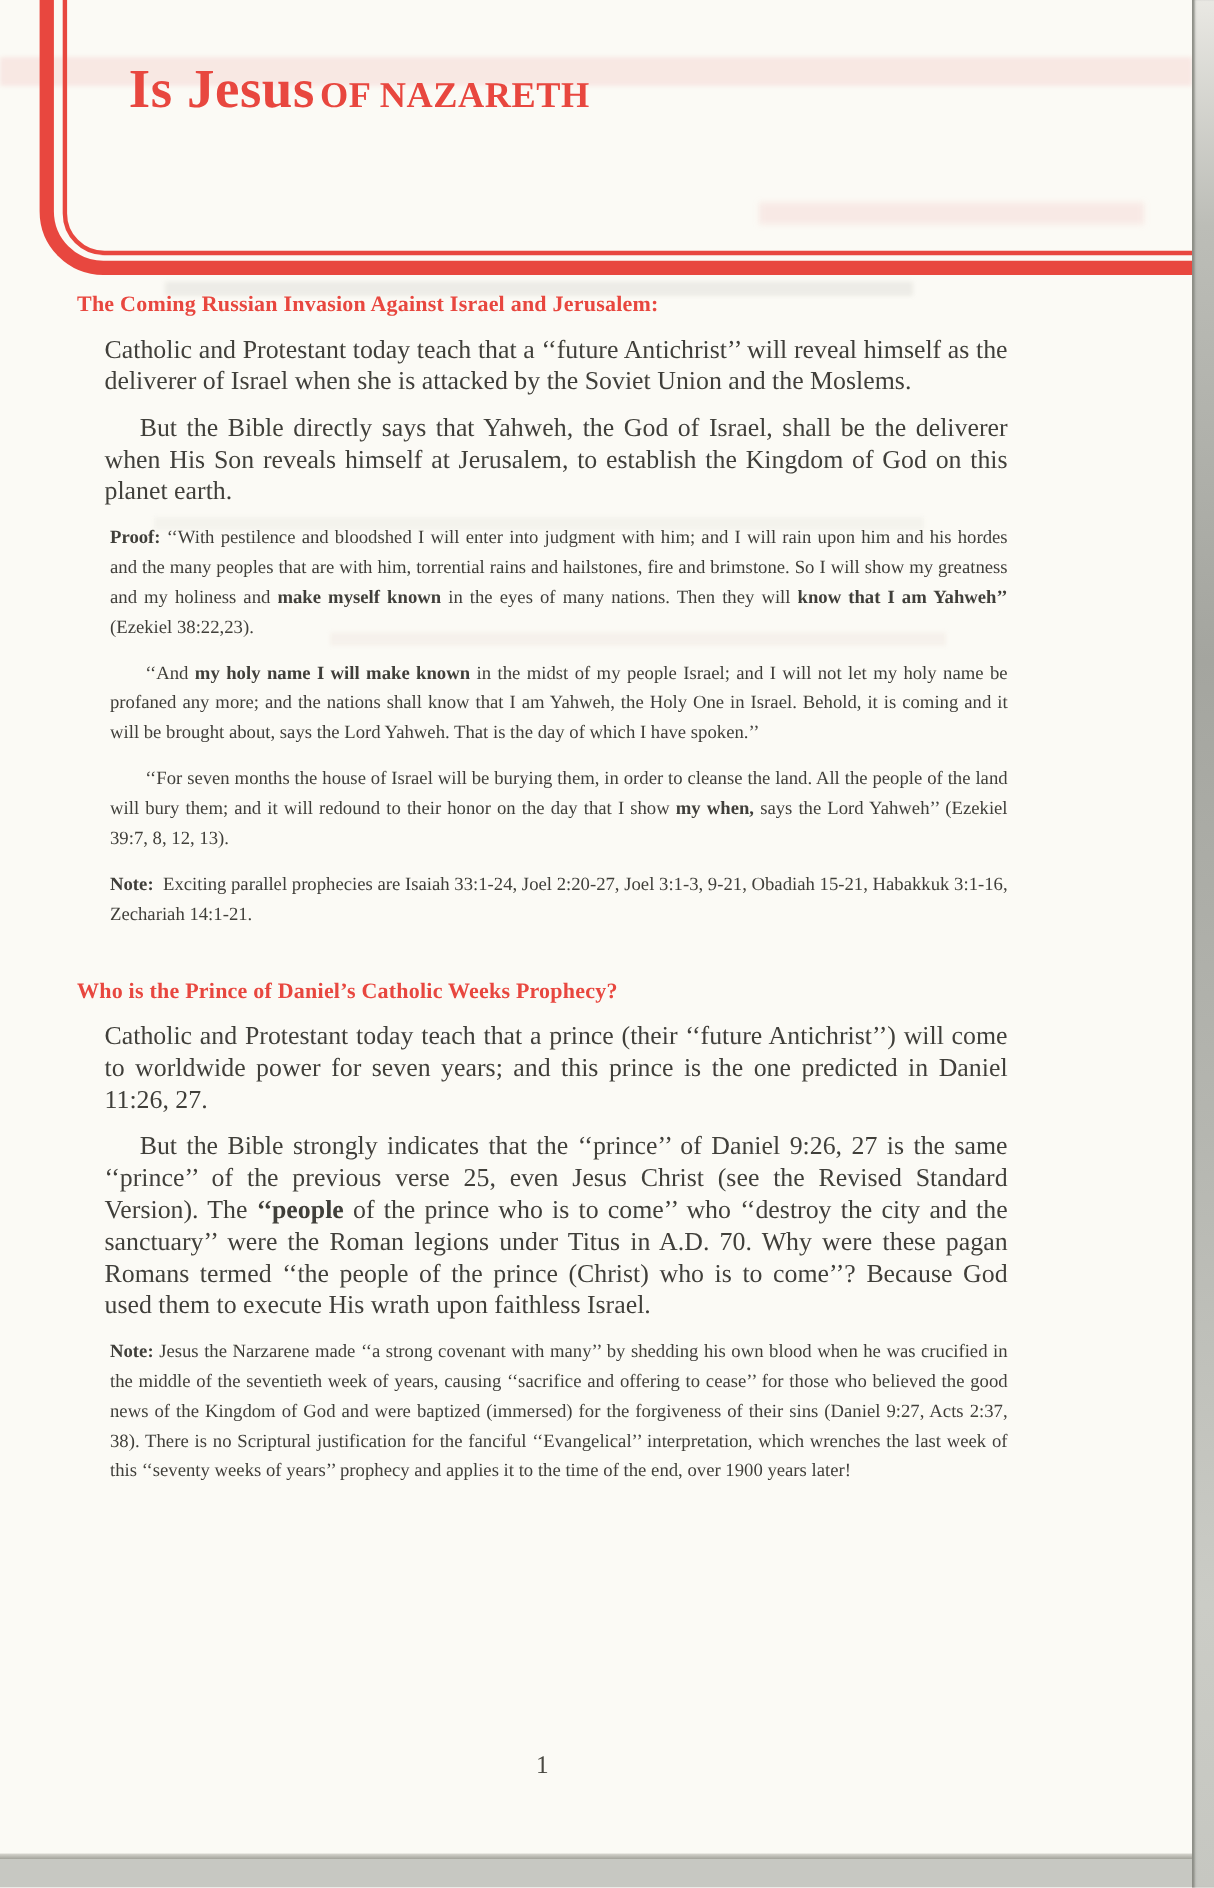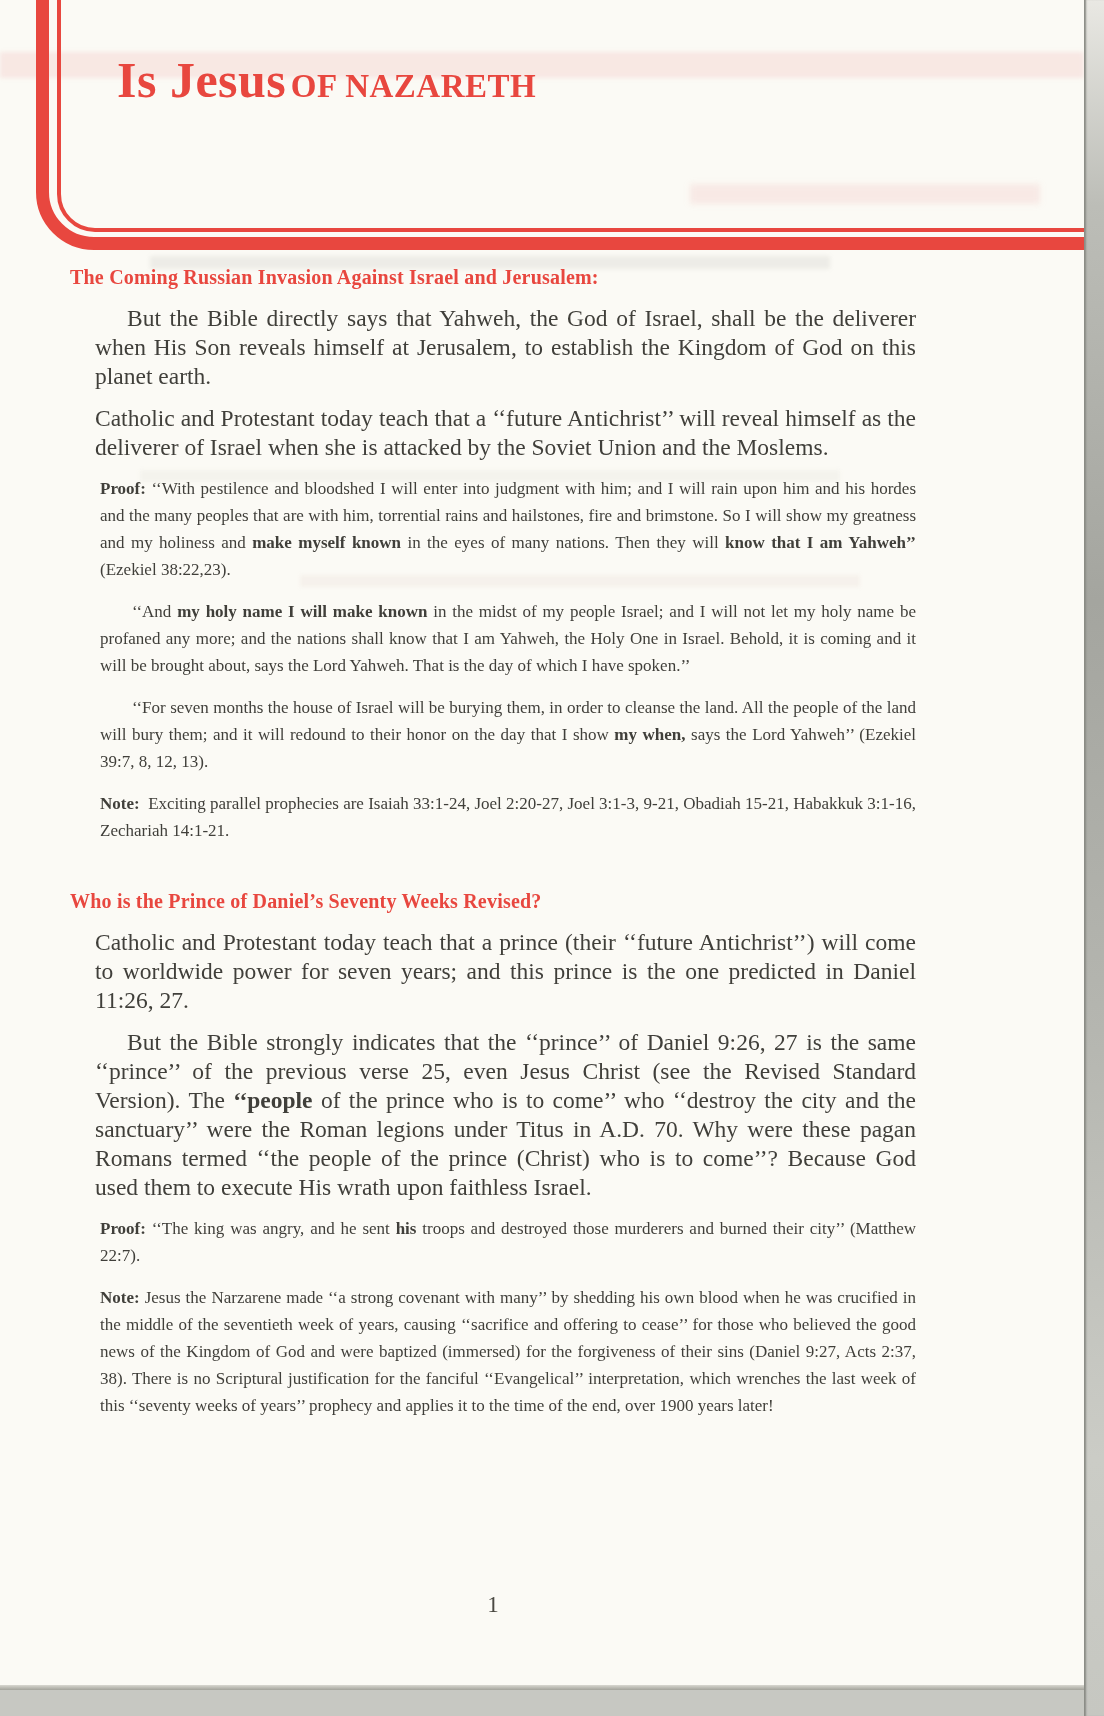--- a/index.html
+++ b/index.html
@@ -96,34 +96,33 @@
   <div class="line line1">
     <span class="t-big">Is Jesus</span>
     <span class="t-small">OF NAZARETH</span>
   </div>
 </div>
 
 <div class="content">
   <div class="sec1">
     <h2>The Coming Russian Invasion Against Israel and Jerusalem:</h2>
     <div class="paras">
+        <p class="body"><span>Catholic and Protestant today teach that a ‘‘future Antichrist’’ will reveal himself as the deliverer of Israel when she is attacked by the Soviet Union and the Moslems.</span></p>
         <p class="body indent"><span>But the Bible directly says that Yahweh, the God of Israel, shall be the deliverer when His Son reveals himself at Jerusalem, to establish the Kingdom of God on this planet earth.</span></p>
-        <p class="body"><span>Catholic and Protestant today teach that a ‘‘future Antichrist’’ will reveal himself as the deliverer of Israel when she is attacked by the Soviet Union and the Moslems.</span></p>
         <p class="quote"><b>Proof:</b><span> ‘‘With pestilence and bloodshed I will enter into judgment with him; and I will rain upon him and his hordes and the many peoples that are with him, torrential rains and hailstones, fire and brimstone. So I will show my greatness and my holiness and </span><b>make myself known</b><span> in the eyes of many nations. Then they will </span><b>know that I am Yahweh’’</b><span> (Ezekiel 38:22,23).</span></p>
         <p class="quote indent"><span>‘‘And </span><b>my holy name I will make known</b><span> in the midst of my people Israel; and I will not let my holy name be profaned any more; and the nations shall know that I am Yahweh, the Holy One in Israel. Behold, it is coming and it will be brought about, says the Lord Yahweh. That is the day of which I have spoken.’’</span></p>
         <p class="quote indent"><span>‘‘For seven months the house of Israel will be burying them, in order to cleanse the land. All the people of the land will bury them; and it will redound to their honor on the day that I show </span><b>my when,</b><span> says the Lord Yahweh’’ (Ezekiel 39:7, 8, 12, 13).</span></p>
         <p class="quote"><b>Note:</b><span> Exciting parallel prophecies are Isaiah 33:1-24, Joel 2:20-27, Joel 3:1-3, 9-21, Obadiah 15-21, Habakkuk 3:1-16, Zechariah 14:1-21.</span></p>
       </div>
   </div>
   <div class="sec2">
-    <h2>Who is the Prince of Daniel’s Seventy Weeks Revised?</h2>
+    <h2>Who is the Prince of Daniel’s Catholic Weeks Prophecy?</h2>
     <div class="paras">
         <p class="body"><span>Catholic and Protestant today teach that a prince (their ‘‘future Antichrist’’) will come to worldwide power for seven years; and this prince is the one predicted in Daniel 11:26, 27.</span></p>
         <p class="body indent"><span>But the Bible strongly indicates that the ‘‘prince’’ of Daniel 9:26, 27 is the same ‘‘prince’’ of the previous verse 25, even Jesus Christ (see the Revised Standard Version). The </span><b>‘‘people</b><span> of the prince who is to come’’ who ‘‘destroy the city and the sanctuary’’ were the Roman legions under Titus in A.D. 70. Why were these pagan Romans termed ‘‘the people of the prince (Christ) who is to come’’? Because God used them to execute His wrath upon faithless Israel.</span></p>
-        <p class="quote"><b>Proof:</b><span> ‘‘The king was angry, and he sent </span><b>his</b><span> troops and destroyed those murderers and burned their city’’ (Matthew 22:7).</span></p>
         <p class="quote"><b>Note:</b><span> Jesus the Narzarene made ‘‘a strong covenant with many’’ by shedding his own blood when he was crucified in the middle of the seventieth week of years, causing ‘‘sacrifice and offering to cease’’ for those who believed the good news of the Kingdom of God and were baptized (immersed) for the forgiveness of their sins (Daniel 9:27, Acts 2:37, 38). There is no Scriptural justification for the fanciful ‘‘Evangelical’’ interpretation, which wrenches the last week of this ‘‘seventy weeks of years’’ prophecy and applies it to the time of the end, over 1900 years later!</span></p>
       </div>
   </div>
 </div>
 
 <div class="page-number">1</div>
 
 <div class="paper-edge-bottom"></div>
 <div class="scan-bottom"></div>
 <div class="scan-right"></div>

